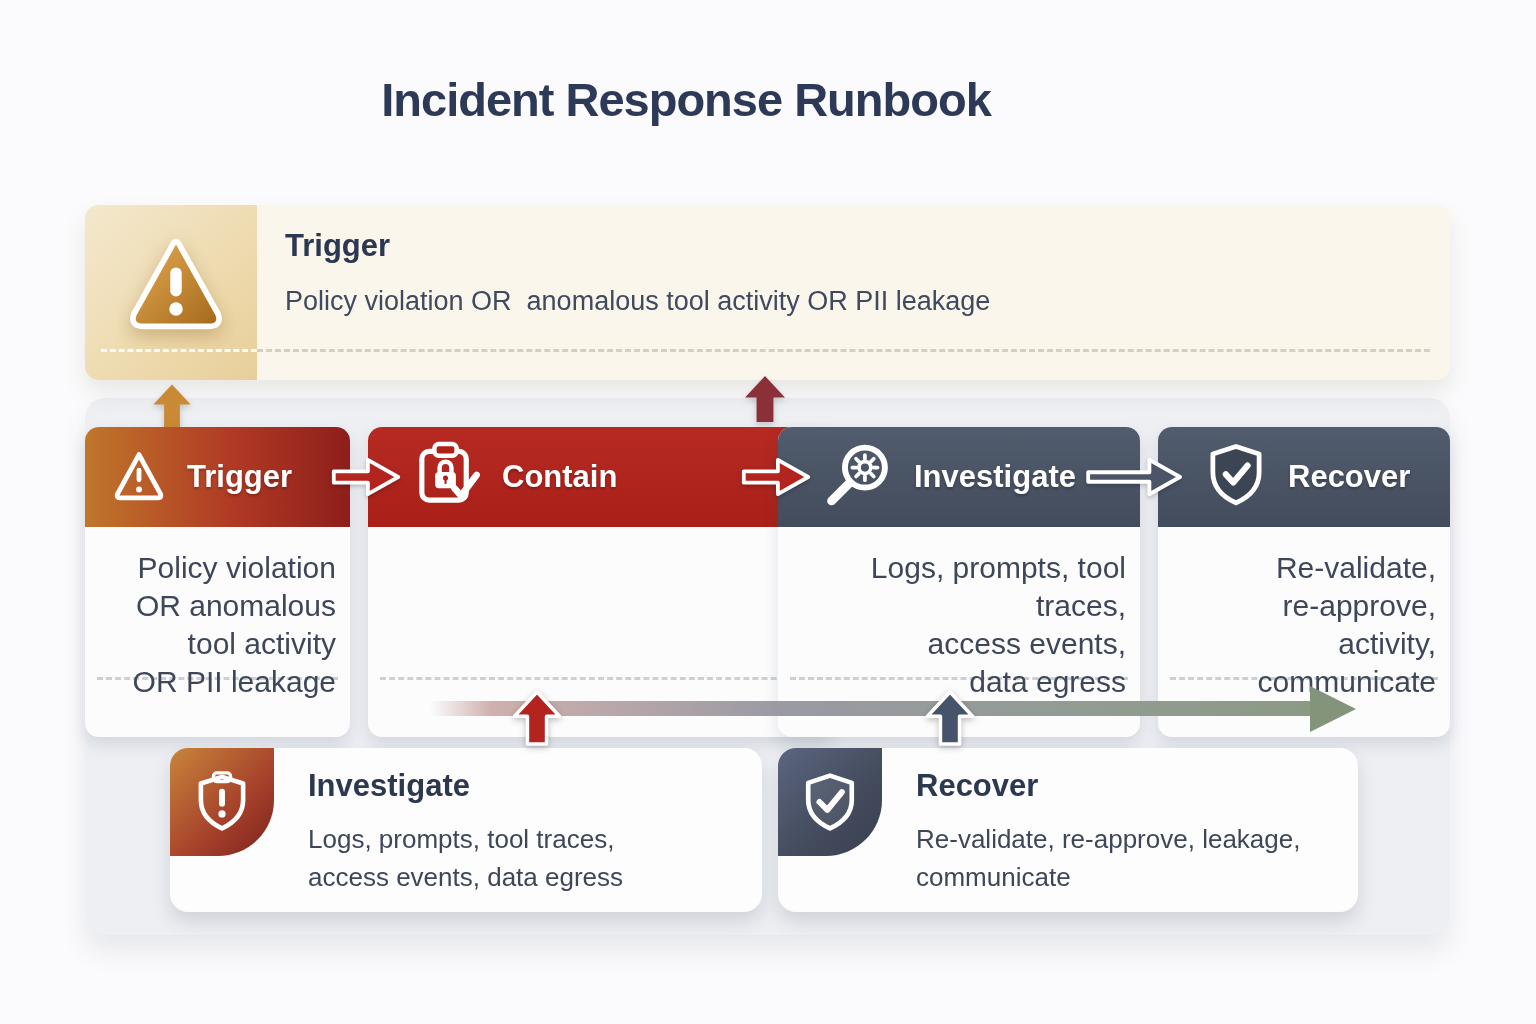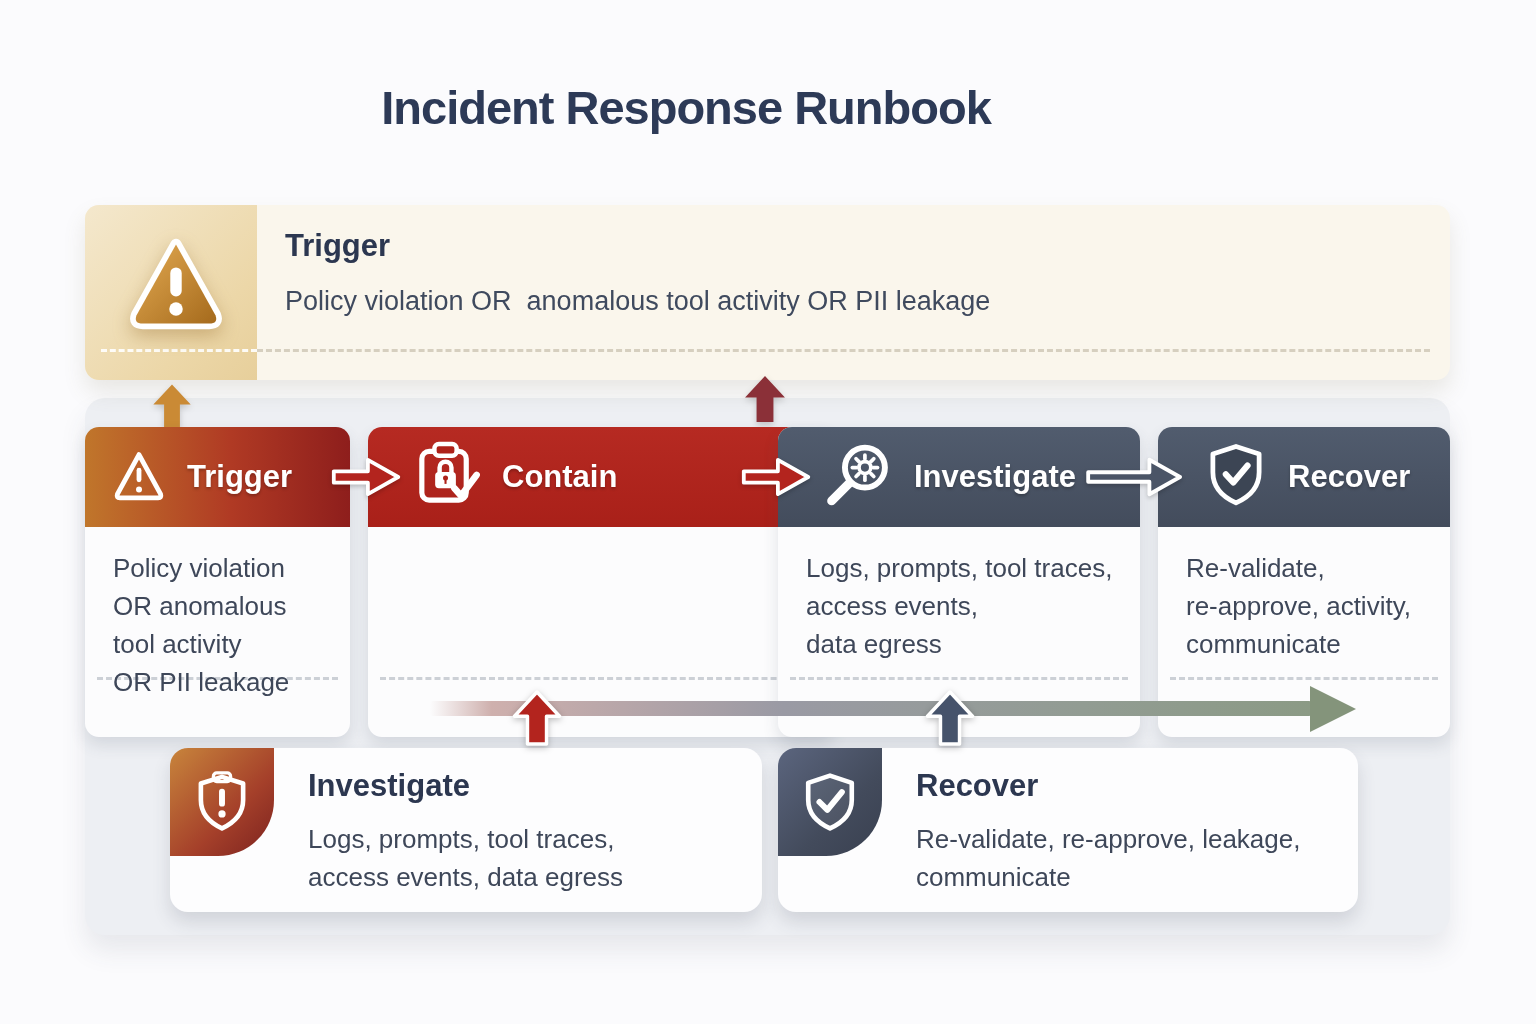--- a/index.html
+++ b/index.html
@@ -6,21 +6,21 @@
   body{
     width:1536px;height:1024px;position:relative;overflow:hidden;
     background:#fbfbfd;
     font-family:"Liberation Sans", sans-serif;
     color:#3e4759;
   }
 
   
   .page-title{
     position:absolute;top:72px;left:0;width:1372px;text-align:center;
-    font-size:47px;font-weight:bold;color:#2d3a57;letter-spacing:-1px;margin-top:8px;
+    font-size:47px;font-weight:bold;color:#2d3a57;letter-spacing:-1px;
   }
 
   
   .banner{
     position:absolute;left:85px;top:205px;width:1365px;height:175px;
     background:#faf6ec;border-radius:14px;
     box-shadow:0 12px 22px rgba(120,110,80,.14);
     z-index:2;
   }
   .banner-tint{
@@ -59,21 +59,21 @@
   .card-header{
     position:absolute;left:0;top:0;right:0;height:100px;border-radius:14px 14px 0 0;
     display:flex;align-items:center;gap:18px;color:#fff;
   }
   .card-label{font-size:31px;font-weight:bold;text-shadow:0 2px 3px rgba(0,0,0,.25);white-space:nowrap;}
   .hdr-trigger{background:linear-gradient(90deg,#c0762b 0%,#b03a24 55%,#8e1e1c 100%);padding-left:24px;}
   .hdr-contain{background:linear-gradient(180deg,#b62a22 0%,#a92019 100%);padding-left:42px;}
   .hdr-slate{background:linear-gradient(180deg,#515c6e 0%,#434c5c 100%);padding-left:44px;}
   .card-body{
     position:absolute;left:28px;right:14px;top:122px;
-    font-size:26px;line-height:38px;color:#3e4759;white-space:pre-line;
+    font-size:30px;line-height:38px;color:#3e4759;white-space:pre-line;text-align:right;
   }
   .card-dash{
     position:absolute;left:12px;right:12px;top:250px;height:0;
     border-top:3px dashed #ccd0d6;
   }
   #card-trigger{left:85px;width:265px;}
   #card-contain{left:368px;width:466px;}
   #card-investigate{left:778px;width:362px;}
   #card-recover{left:1158px;width:292px;}
 

